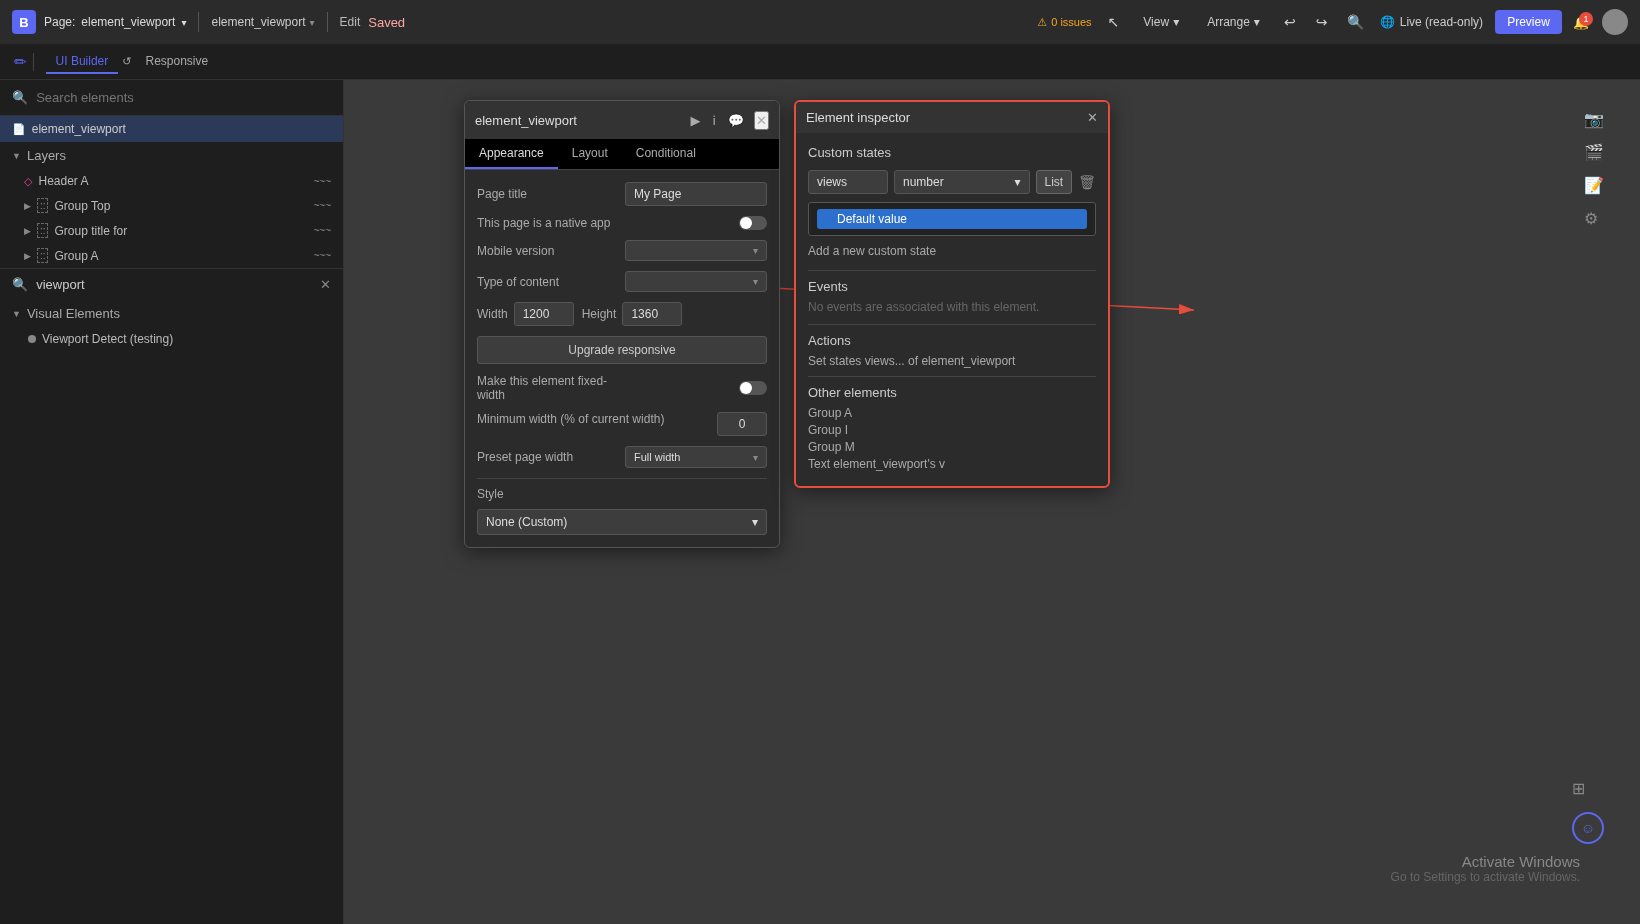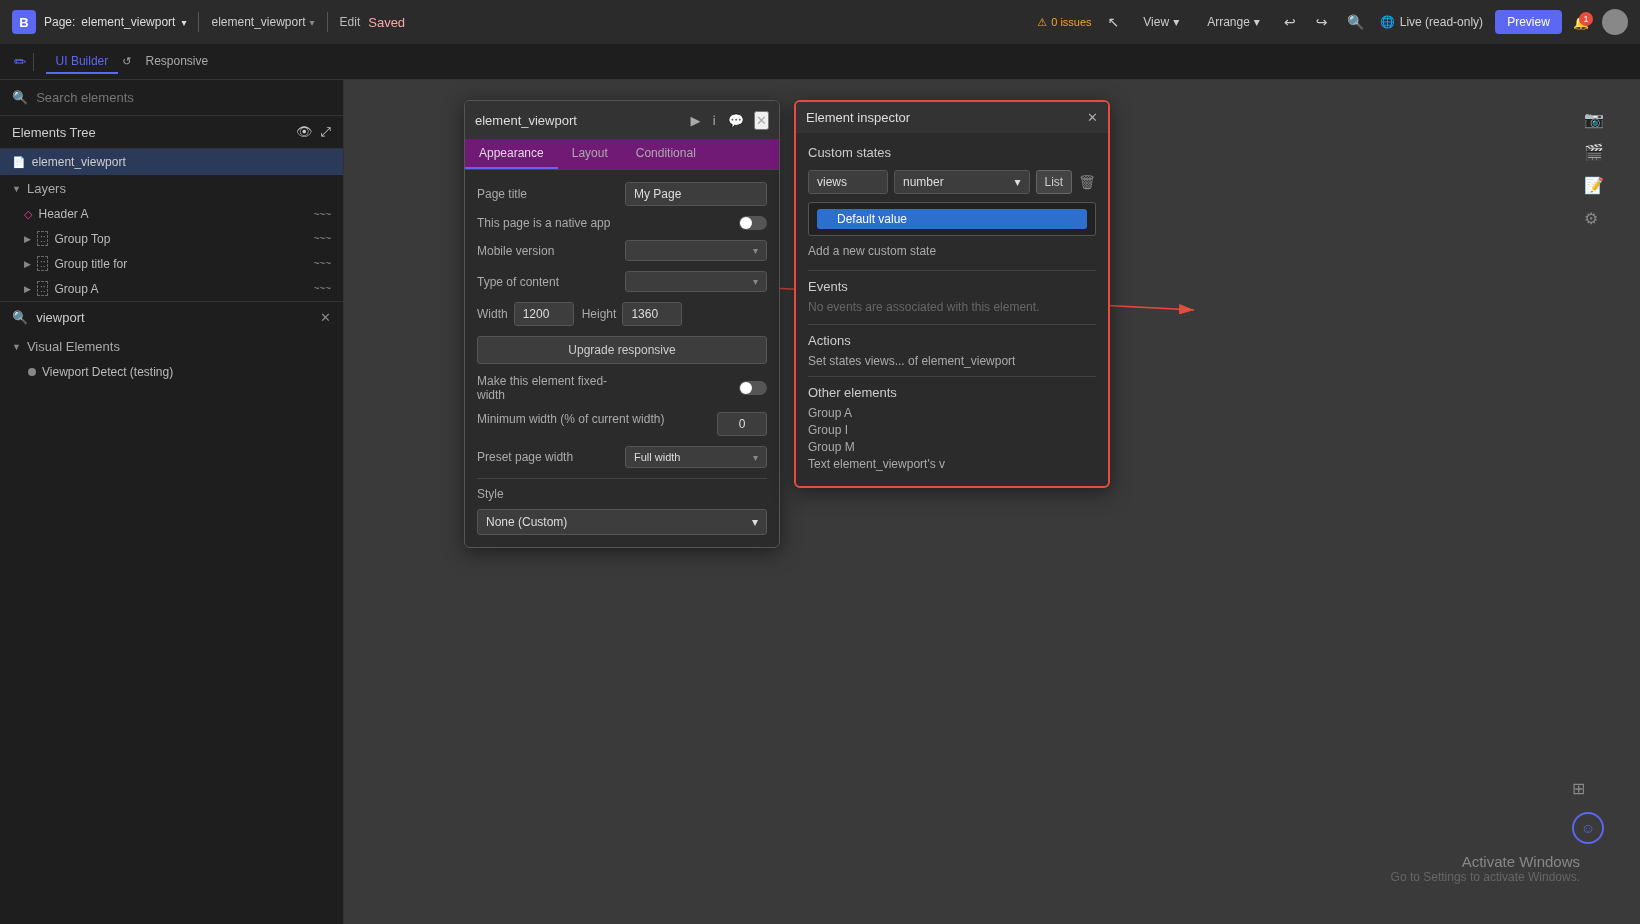--- a/index.html
+++ b/index.html
@@ -192,21 +192,21 @@
       background: #333;
       border-radius: 6px 6px 0 0;
       gap: 8px;
     }
     .panel-title { color: #ddd; font-size: 13px; flex: 1; }
     .panel-icon-btn { background: none; border: none; color: #aaa; cursor: pointer; font-size: 13px; padding: 2px; }
     .panel-close { color: #aaa; cursor: pointer; font-size: 13px; }
 
     .panel-tabs {
       display: flex;
-      background: #701a75;
+      background: #000000;
       border-bottom: 1px solid #444;
     }
     .panel-tab {
       padding: 7px 14px;
       font-size: 12px;
       color: #aaa;
       cursor: pointer;
       border-bottom: 2px solid transparent;
     }
     .panel-tab.active {
@@ -552,27 +552,20 @@
 
 <div class="main-layout">
 
   <div class="left-sidebar">
 
     <div class="sidebar-search">
       <span class="search-icon">🔍</span>
       <input type="text" style="background: transparent; border: none; color: rgb(204, 204, 204); font-size: 13px; outline: none; flex: 1 1 0%;" placeholder="Search elements">
     </div>
 
-    <div class="elements-tree-header">
-      <span>Elements Tree</span>
-      <div class="header-icons">
-        <span class="header-icon">👁</span>
-        <span class="header-icon">⤢</span>
-      </div>
-    </div>
 
     <div class="element-item selected">
       <span class="element-icon">📄</span>
       <span>element_viewport</span>
     </div>
 
     <div class="section-header">
       <span class="triangle">▼</span>
       <span>Layers</span>
     </div>

